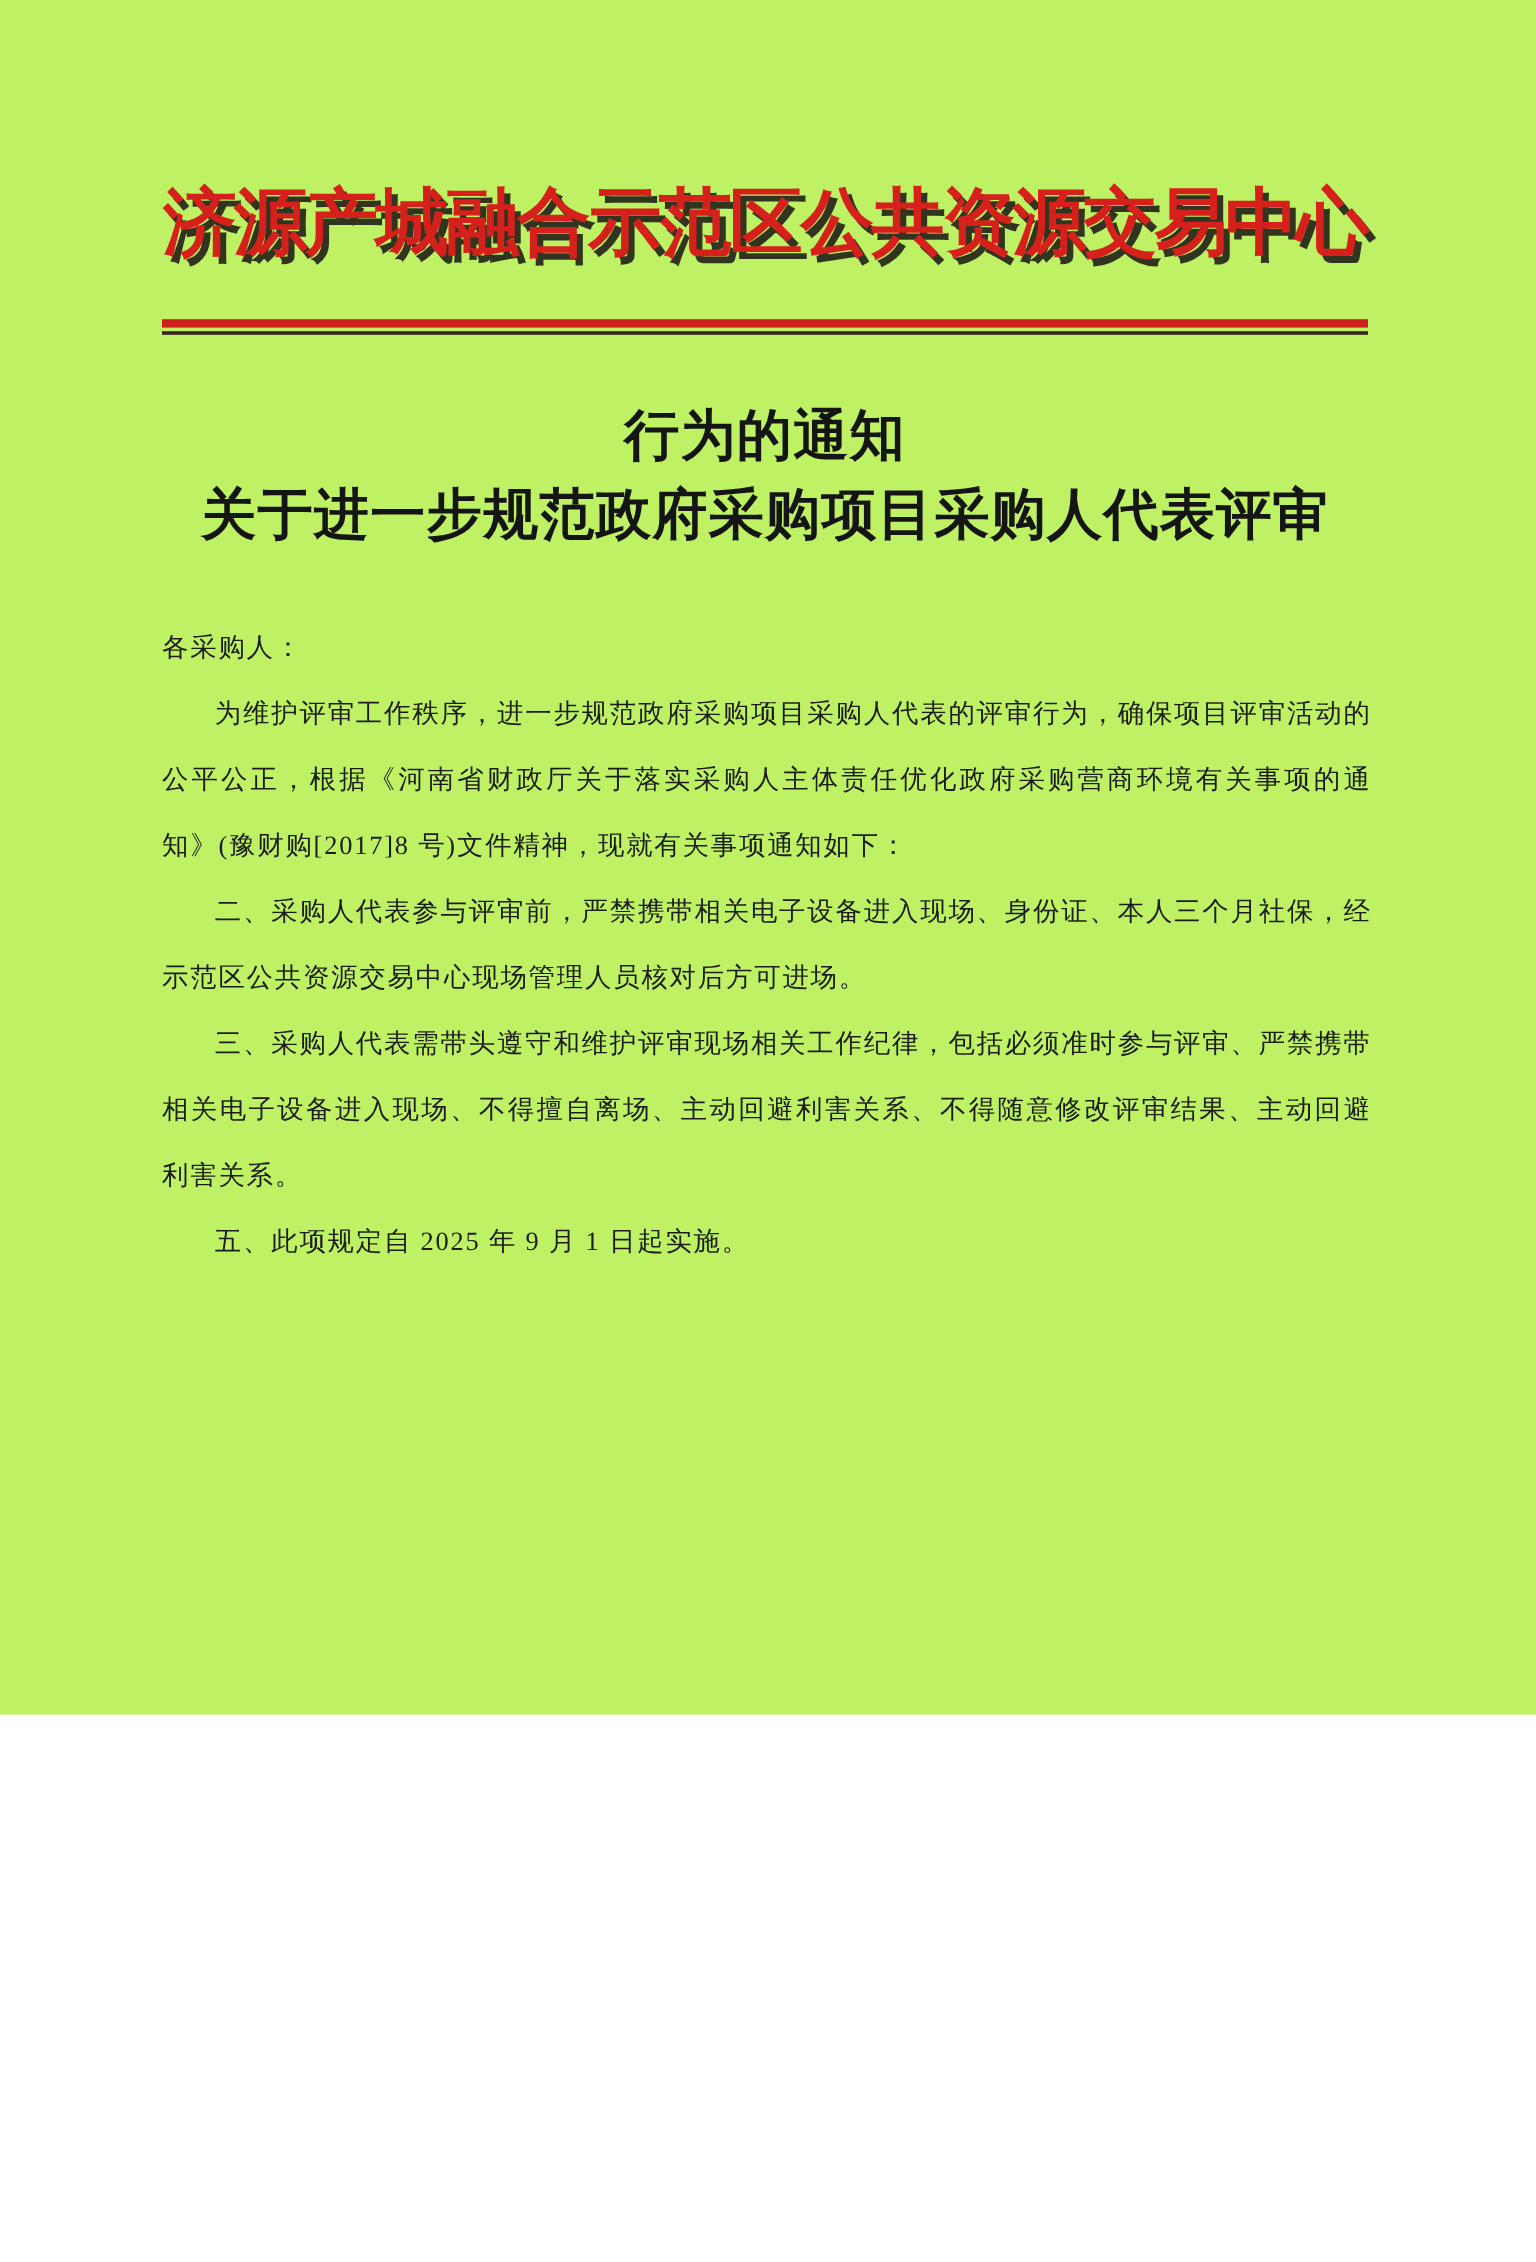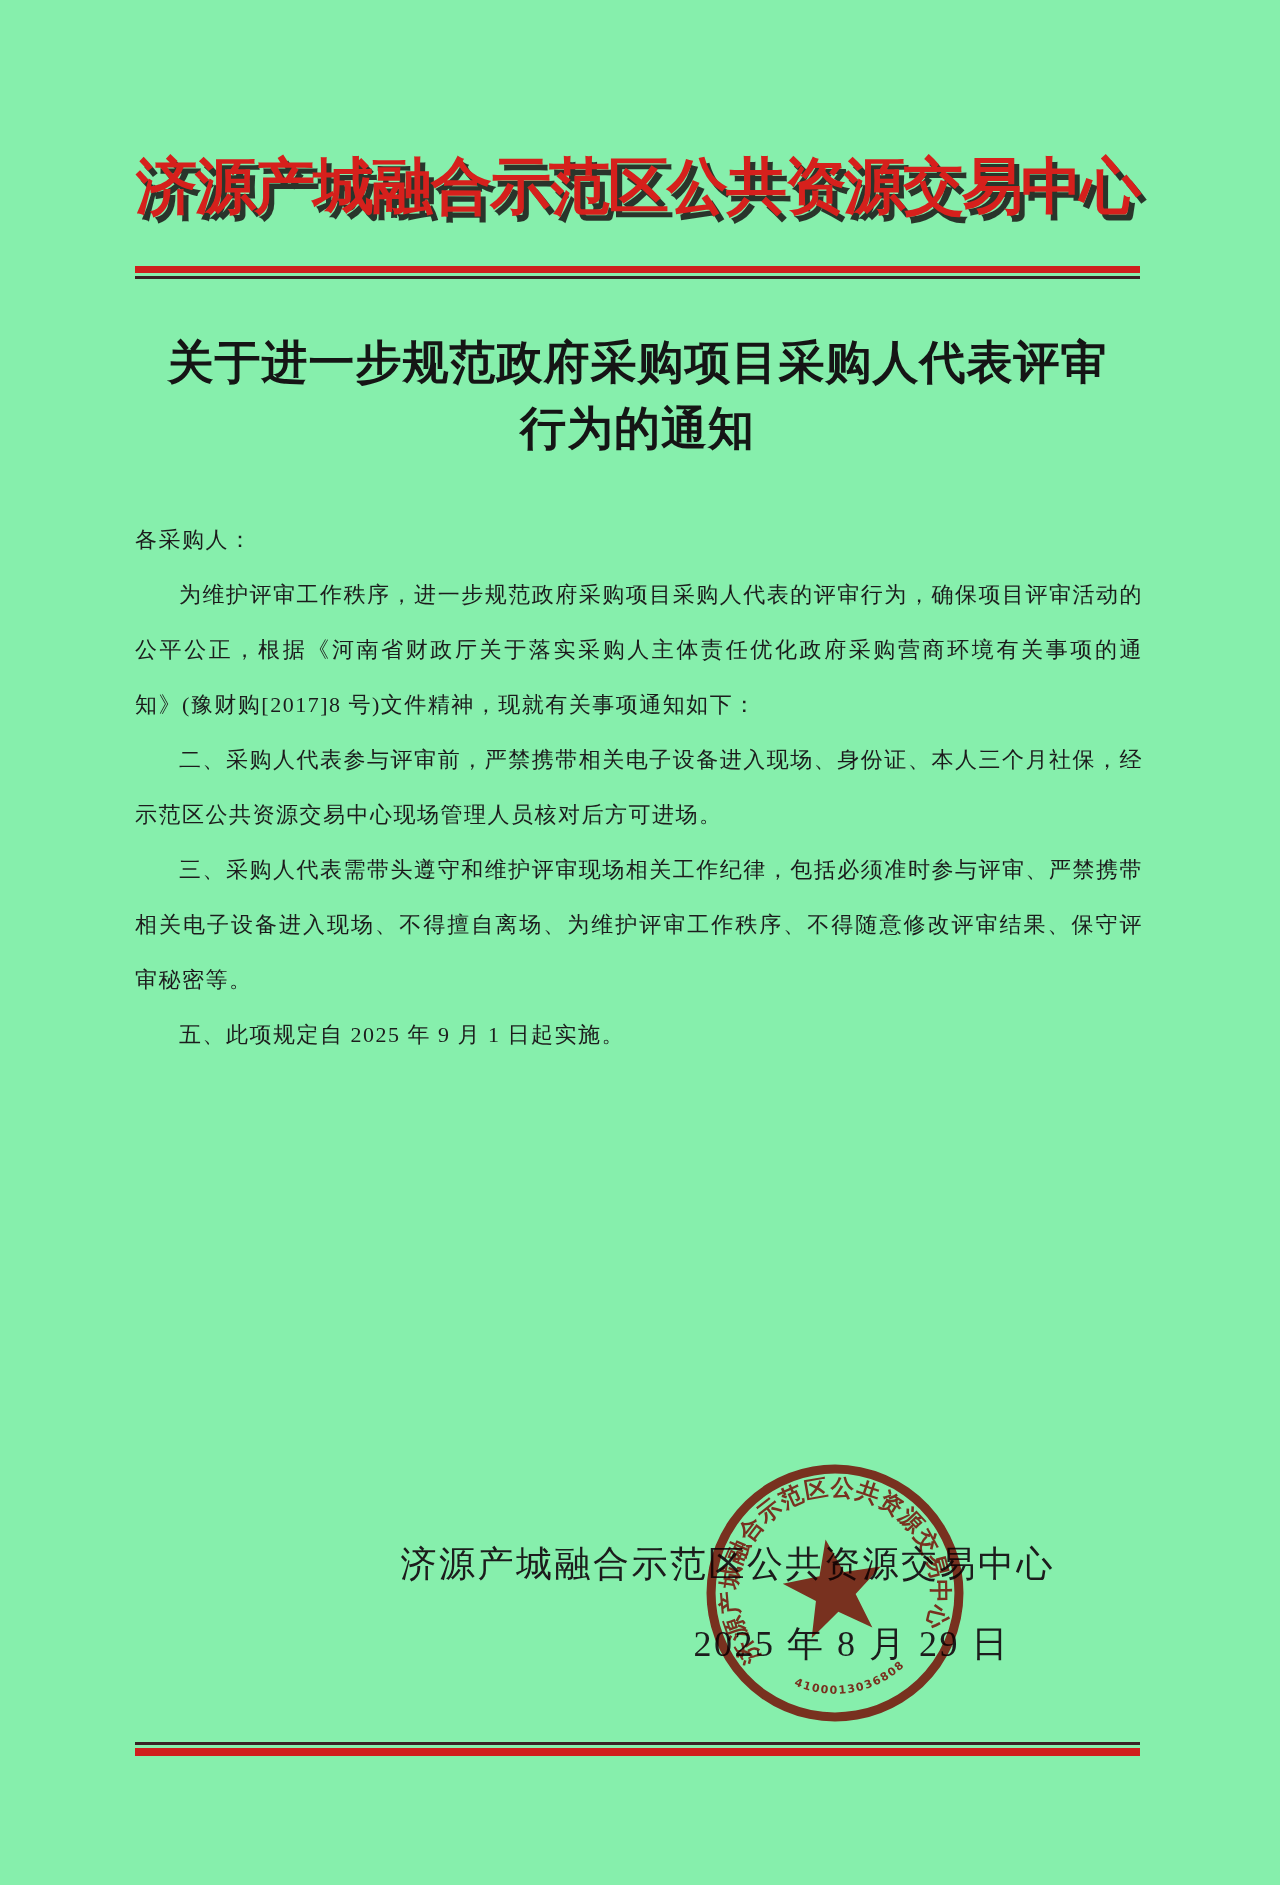--- a/index.html
+++ b/index.html
@@ -1,20 +1,20 @@
 <!DOCTYPE html>
 <html><head>
 <meta charset="utf-8">
 <style>
   html, body { margin: 0; padding: 0; background: #ffffff; }
   .page {
     position: relative;
     width: 1280px;
-    height: 1885px;
-    background: #86efac;
+    height: 1429px;
+    background: #bef264;
     overflow: hidden;
     font-family: "Liberation Serif", "DejaVu Serif", serif;
     color: #1c1c1c;
   }
 
   
   .letterhead {
     position: absolute;
     top: 152px; left: 135px; width: 1005px;
     text-align: center;
@@ -91,29 +91,29 @@
 <div class="page">
 
   <div class="letterhead">济源产城融合示范区公共资源交易中心</div>
 
   <div class="rule rule-top">
     <div class="red"></div>
     <div class="dark"></div>
   </div>
 
   <div class="doc-title">
+    <div>行为的通知</div>
     <div>关于进一步规范政府采购项目采购人代表评审</div>
-    <div>行为的通知</div>
   </div>
 
   <div class="body-text">
     <p class="salutation">各采购人：</p>
     <p>为维护评审工作秩序，进一步规范政府采购项目采购人代表的评审行为，确保项目评审活动的公平公正，根据《河南省财政厅关于落实采购人主体责任优化政府采购营商环境有关事项的通知》(豫财购[2017]8 号)文件精神，现就有关事项通知如下：</p>
     <p>二、采购人代表参与评审前，严禁携带相关电子设备进入现场、身份证、本人三个月社保，经示范区公共资源交易中心现场管理人员核对后方可进场。</p>
-    <p>三、采购人代表需带头遵守和维护评审现场相关工作纪律，包括必须准时参与评审、严禁携带相关电子设备进入现场、不得擅自离场、为维护评审工作秩序、不得随意修改评审结果、保守评审秘密等。</p>
+    <p>三、采购人代表需带头遵守和维护评审现场相关工作纪律，包括必须准时参与评审、严禁携带相关电子设备进入现场、不得擅自离场、主动回避利害关系、不得随意修改评审结果、主动回避利害关系。</p>
     <p>五、此项规定自 2025 年 9 月 1 日起实施。</p>
   </div>
 
   <div class="sig-org">济源产城融合示范区公共资源交易中心</div>
 
   <div class="sig-date">2025 年 8 月 29 日</div>
 
   <div class="seal">
     <svg viewBox="0 0 264 264" xmlns="http://www.w3.org/2000/svg">
       <defs>

